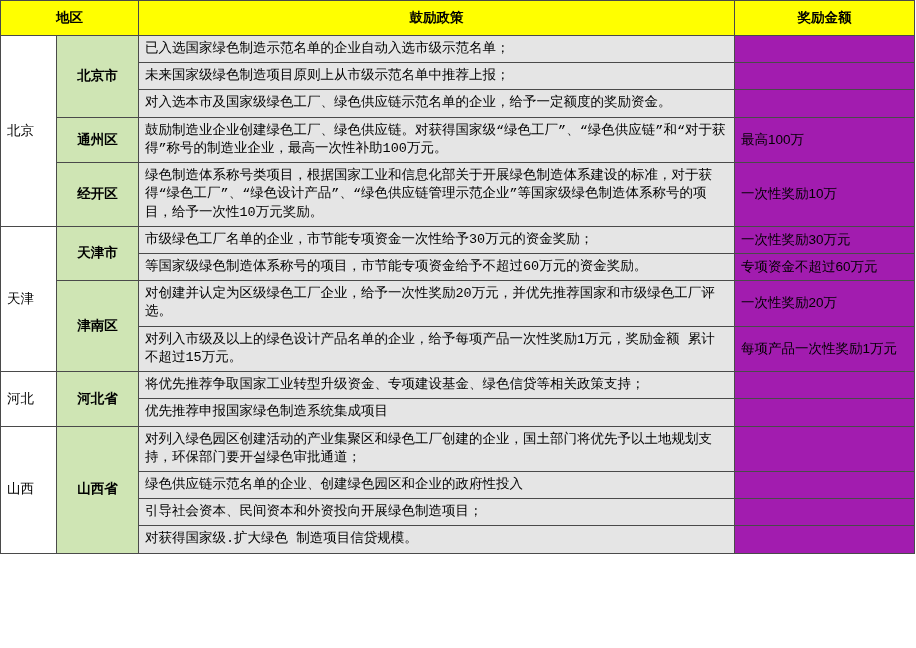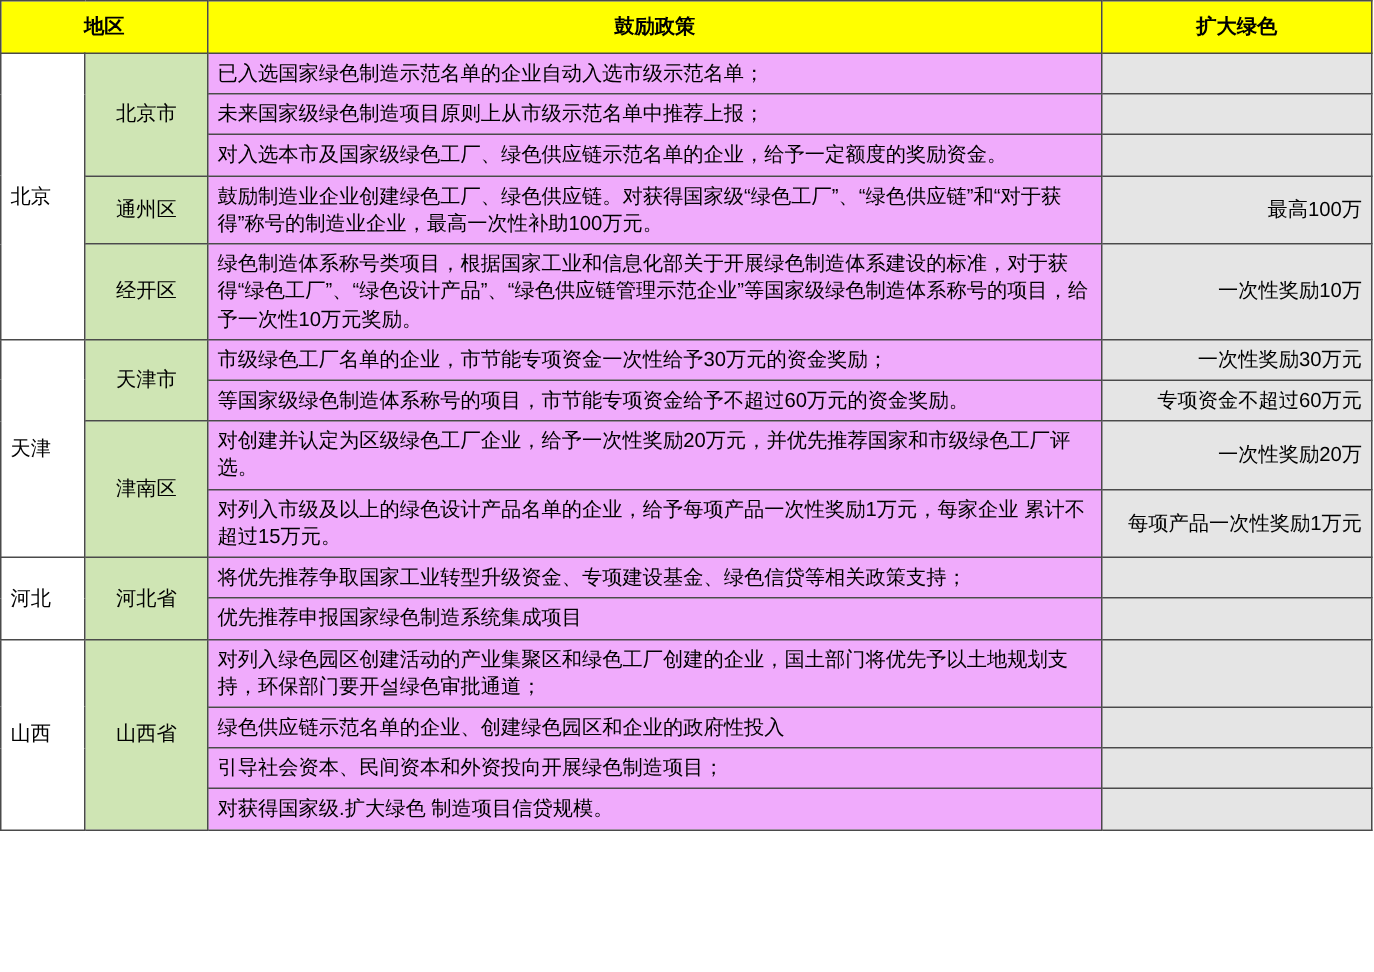--- a/index.html
+++ b/index.html
@@ -37,29 +37,31 @@
   td.region-cell {
     background: #ffffff;
     font-size: 14.5px;
     width: 56px;
   }
   td.city-cell {
     background: #cfe5b4;
     text-align: center;
     font-size: 13.5px;
     width: 80px;
+    font-weight: bold;
   }
   td.policy-cell {
-    background: #f0abfc;
+    background: #e5e5e5;
     text-align: left;
     width: 584px;
+    font-family: Liberation Mono, monospace;
   }
   td.amount-cell {
-    background: #e5e5e5;
-    text-align: right;
+    background: #a21caf;
+    text-align: left;
     width: 178px;
     font-size: 13px;
   }
   .colgroup-region { width: 56px; }
   .colgroup-city { width: 82px; }
   .colgroup-policy { width: 596px; }
   .colgroup-amount { width: 180px; }
 </style>
 </head>
 <body>
@@ -68,21 +70,21 @@
   <colgroup>
     <col class="colgroup-region">
     <col class="colgroup-city">
     <col class="colgroup-policy">
     <col class="colgroup-amount">
   </colgroup>
   <thead>
     <tr>
       <th class="header-cell" colspan="2">地区</th>
       <th class="header-cell">鼓励政策</th>
-      <th class="header-cell">扩大绿色</th>
+      <th class="header-cell">奖励金额</th>
     </tr>
   </thead>
   <tbody>
 
     <tr>
       <td class="region-cell" rowspan="5">北京</td>
       <td class="city-cell" rowspan="3">北京市</td>
       <td class="policy-cell">已入选国家绿色制造示范名单的企业自动入选市级示范名单；</td>
       <td class="amount-cell"></td>
     </tr>
@@ -121,21 +123,21 @@
       <td class="amount-cell">专项资金不超过60万元</td>
     </tr>
 
     <tr>
       <td class="city-cell" rowspan="2">津南区</td>
       <td class="policy-cell">对创建并认定为区级绿色工厂企业，给予一次性奖励20万元，并优先推荐国家和市级绿色工厂评选。</td>
       <td class="amount-cell">一次性奖励20万</td>
     </tr>
 
     <tr>
-      <td class="policy-cell">对列入市级及以上的绿色设计产品名单的企业，给予每项产品一次性奖励1万元，每家企业 累计不超过15万元。</td>
+      <td class="policy-cell">对列入市级及以上的绿色设计产品名单的企业，给予每项产品一次性奖励1万元，奖励金额 累计不超过15万元。</td>
       <td class="amount-cell">每项产品一次性奖励1万元</td>
     </tr>
 
     <tr>
       <td class="region-cell" rowspan="2">河北</td>
       <td class="city-cell" rowspan="2">河北省</td>
       <td class="policy-cell">将优先推荐争取国家工业转型升级资金、专项建设基金、绿色信贷等相关政策支持；</td>
       <td class="amount-cell"></td>
     </tr>
 

